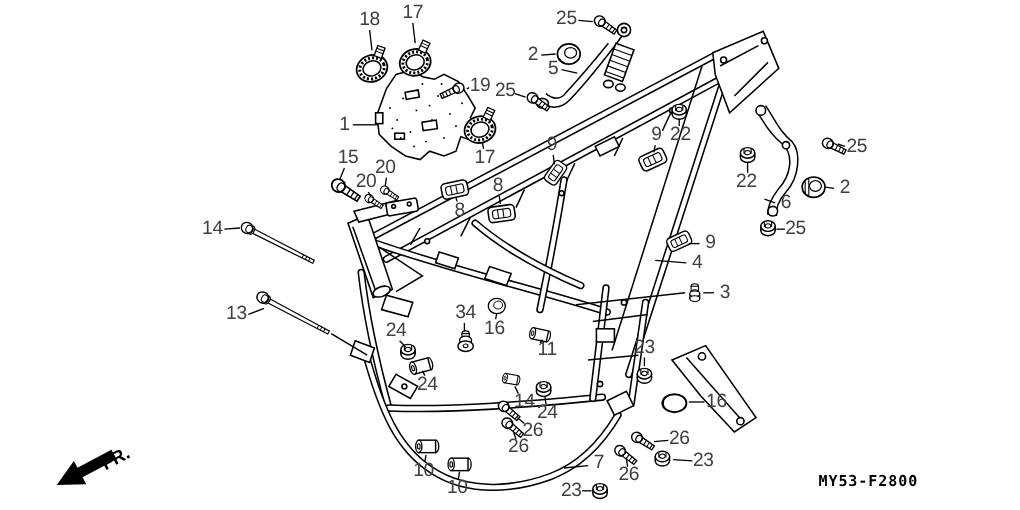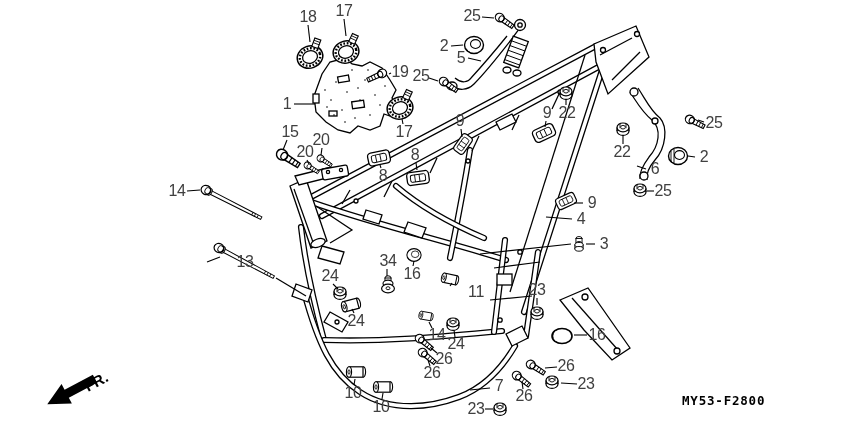--- a/index.html
+++ b/index.html
@@ -436,25 +436,25 @@
       <div class="part-label" style="left: 704px; top: 157px;">2</div>
       <div class="part-label" style="left: 655px; top: 169px;">6</div>
       <div class="part-label" style="left: 547px; top: 113px;">9</div>
       <div class="part-label" style="left: 383px; top: 176px;">8</div>
       <div class="part-label" style="left: 415px; top: 155px;">8</div>
       <div class="part-label" style="left: 177px; top: 191px;">14</div>
       <div class="part-label" style="left: 592px; top: 203px;">9</div>
       <div class="part-label" style="left: 581px; top: 219px;">4</div>
       <div class="part-label" style="left: 663px; top: 191px;">25</div>
       <div class="part-label" style="left: 604px; top: 244px;">3</div>
-      <div class="part-label" style="left: 197px; top: 262px; margin-left: 48px;">13</div>
+      <div class="part-label" style="left: 197px; top: 262px;">13</div>
       <div class="part-label" style="left: 388px; top: 261px;">34</div>
       <div class="part-label" style="left: 412px; top: 274px;">16</div>
       <div class="part-label" style="left: 330px; top: 276px;">24</div>
-      <div class="part-label" style="left: 476px; top: 292px;">11</div>
+      <div class="part-label" style="left: 456px; top: 292px;">11</div>
       <div class="part-label" style="left: 537px; top: 290px;">23</div>
       <div class="part-label" style="left: 356px; top: 321px;">24</div>
       <div class="part-label" style="left: 437px; top: 335px;">14</div>
       <div class="part-label" style="left: 456px; top: 344px;">24</div>
       <div class="part-label" style="left: 597px; top: 335px;">16</div>
       <div class="part-label" style="left: 444px; top: 359px;">26</div>
       <div class="part-label" style="left: 566px; top: 366px;">26</div>
       <div class="part-label" style="left: 432px; top: 373px;">26</div>
       <div class="part-label" style="left: 499px; top: 386px;">7</div>
       <div class="part-label" style="left: 586px; top: 384px;">23</div>

